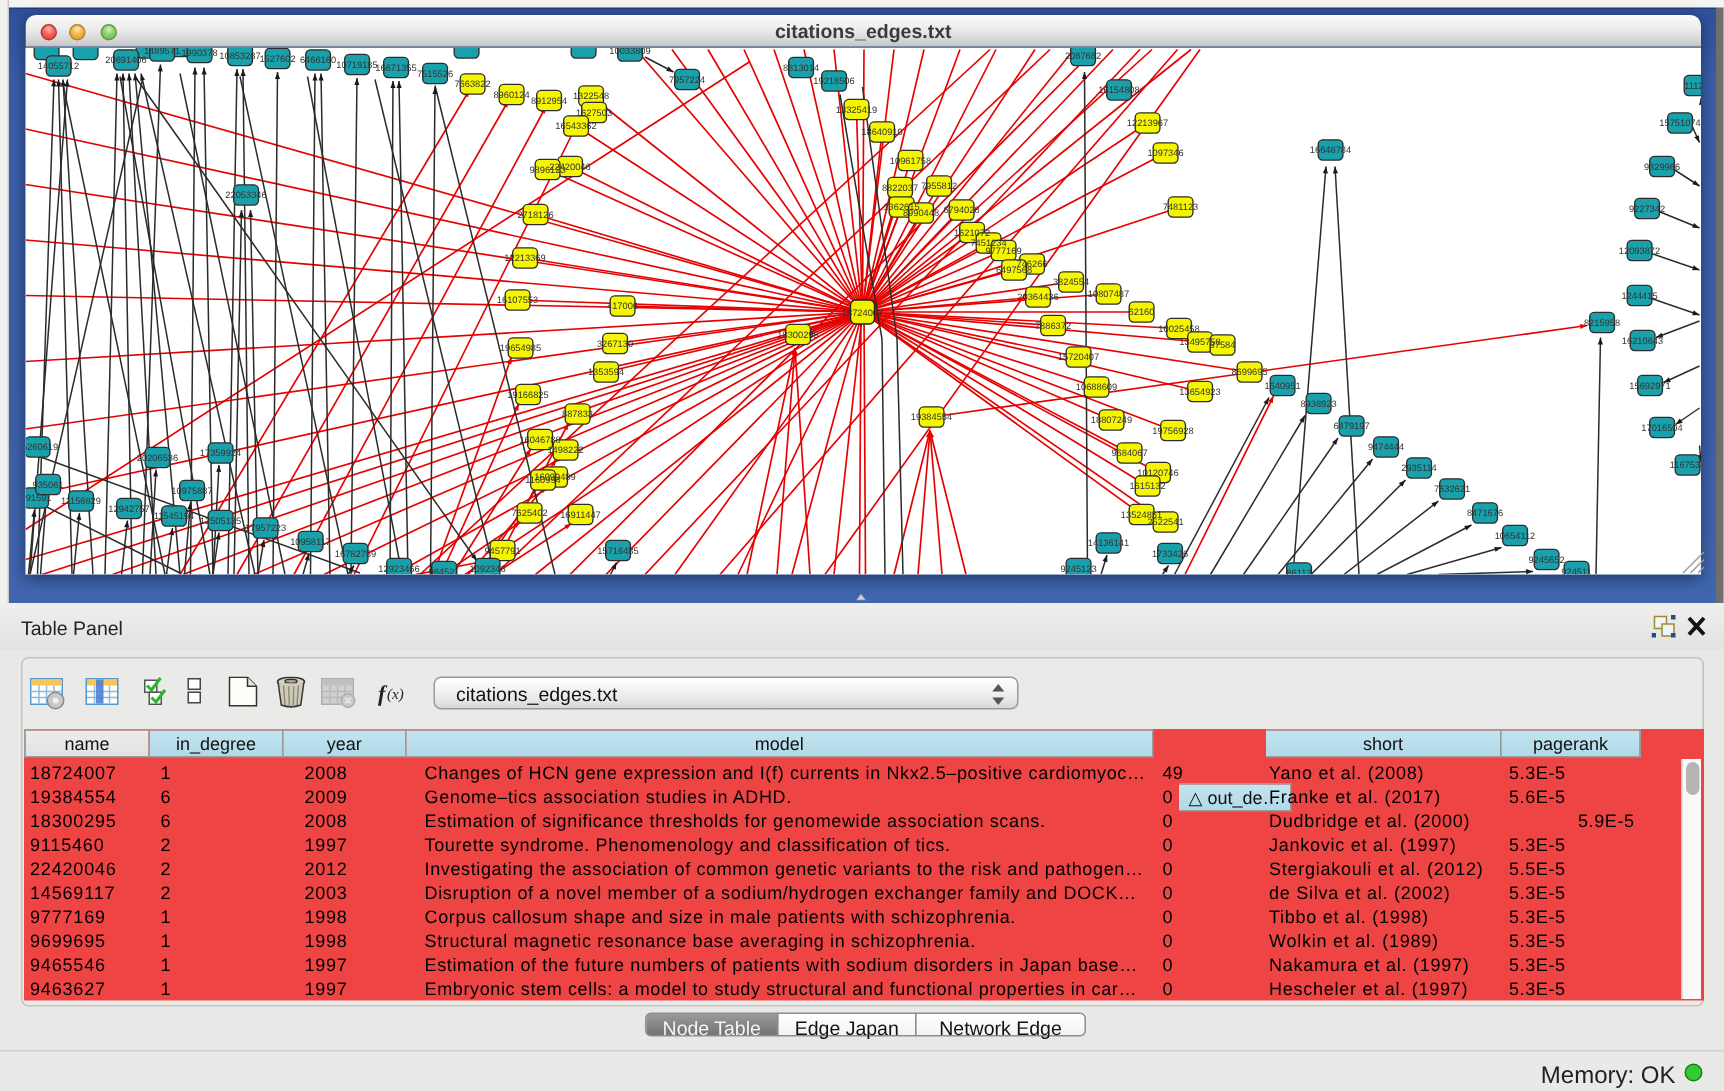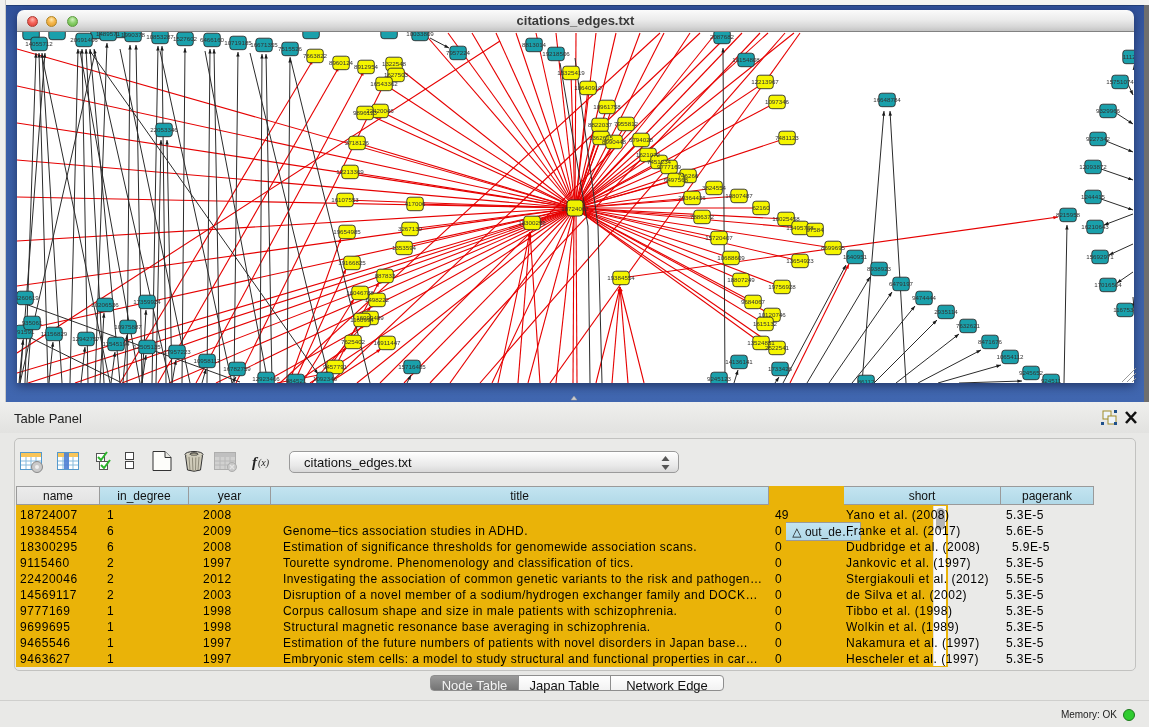--- a/index.html
+++ b/index.html
@@ -20,24 +20,24 @@
 #panel{left:0;top:402px;width:1149px;height:325px;background:#e8e8e6;}
 #phead{left:0;top:0;width:1149px;height:31px;background:linear-gradient(180deg,#efefed,#e2e2e0);}
 #phead span{position:absolute;left:14px;top:9px;font-size:13px;color:#222;}
 #toolc{left:14px;top:36px;width:1122px;height:233px;background:#eaeae8;border:1px solid #c2c2c0;border-radius:5px;}
 #tabs{left:430px;top:273px;height:20px;}
 .seg{position:absolute;top:0;height:16px;font-size:13px;text-align:center;line-height:19px;border:1px solid #8e8e8e;}
 #seg1{left:0px;width:89px;border-radius:4px 0 0 4px;background:linear-gradient(180deg,#9a9a9a,#747474);color:#f4f4f4;}
 #seg2{left:88px;width:93px;background:linear-gradient(180deg,#ffffff,#f2f2f2);color:#111;}
 #seg3{left:180px;width:114px;border-radius:0 4px 4px 0;background:linear-gradient(180deg,#ffffff,#f2f2f2);color:#111;}
 #statbar{left:0;top:298px;width:1149px;height:27px;background:#e9e9e7;border-top:1px solid #cfcfcd;}
-#statbar span{position:absolute;right:32px;top:8px;font-size:10px;color:#222;}
+#statbar span{position:absolute;right:32px;top:8px;font-size:16px;color:#222;}
 #led{position:absolute;right:14px;top:8px;width:12px;height:12px;border-radius:50%;background:#30cc30;border:1px solid #1e7a1e;}
 
-#tablewrap{left:16px;top:84px;width:932px;height:181px;background:#eab308;}
+#tablewrap{left:16px;top:84px;width:1120px;height:181px;background:#ef4444;}
 .hc{position:absolute;top:0;height:19px;border:1px solid #9a9a9a;border-left:none;background:linear-gradient(180deg,#c3e4f0,#b1d9e8);font-size:12px;text-align:center;line-height:18px;color:#111;}
 .row{position:absolute;left:0;width:1120px;height:16px;font-size:12px;color:#000;}
 .row span{position:absolute;top:1px;white-space:nowrap;letter-spacing:0.1px;}
 #vscroll{position:absolute;right:2px;top:20px;width:13px;height:160px;background:#fafafa;border-left:1px solid #e0e0e0;}
 #vthumb{position:absolute;left:2px;top:2px;width:9px;height:22px;border-radius:5px;background:#b5b5b5;}
 </style></head><body>
 <div class="abs" id="topstrip"></div>
 <div class="abs" id="desktop">
   <div class="abs" id="win">
     <div class="abs" id="canvas">
@@ -743,54 +743,55 @@
     <svg style="position:absolute;right:8px;top:4px" width="9" height="14">
         <path d="M4.5 0 L8.5 5 L0.5 5 Z" fill="#555"></path>
         <path d="M4.5 14 L8.5 9 L0.5 9 Z" fill="#555"></path>
       </svg>
   </div>
 
   <div class="abs" id="tablewrap">
     <div class="hc" style="left:0px;width:84px;background:linear-gradient(180deg,#ececec,#e2e2e2);border-left:1px solid #9a9a9a;">name</div>
     <div class="hc" style="left:84px;width:89px;">in_degree</div>
     <div class="hc" style="left:173px;width:82px;">year</div>
-    <div class="hc" style="left:255px;width:498px;">title</div>
+    <div class="hc" style="left:255px;width:498px;">model</div>
     <div class="hc" style="left:770px;width:75px;margin-top:36px;">△ out_de…</div>
     <div class="hc" style="left:828px;width:157px;">short</div>
     <div class="hc" style="left:985px;width:93px;">pagerank</div>
     <div id="vscroll">
         <div id="vthumb"></div>
       </div>
   </div>
   <div class="abs" style="left:0;top:103px;width:1136px;height:162px;overflow:hidden;">
 <div class="row" style="top:2px">
 <span style="left:20px;letter-spacing:0.55px">18724007</span>
         <span style="left:107px">1</span>
         <span style="left:203px;letter-spacing:0.5px">2008</span>
+<span style="left:283px;letter-spacing:0.42px">Changes of HCN gene expression and I(f) currents in Nkx2.5–positive cardiomyoc…</span>
         <span style="left:775px">49</span>
 <span style="left:846px;letter-spacing:0.5px">Yano et al. (2008)</span>
         <span style="left:1006px;letter-spacing:0.4px">5.3E-5</span>
       </div>
 <div class="row" style="top:18px">
 <span style="left:20px;letter-spacing:0.55px">19384554</span>
         <span style="left:107px">6</span>
         <span style="left:203px;letter-spacing:0.5px">2009</span>
 <span style="left:283px;letter-spacing:0.42px">Genome–tics association studies in ADHD.</span>
         <span style="left:775px">0</span>
 <span style="left:846px;letter-spacing:0.5px">Franke et al. (2017)</span>
         <span style="left:1006px;letter-spacing:0.4px">5.6E-5</span>
       </div>
 <div class="row" style="top:34px">
 <span style="left:20px;letter-spacing:0.55px">18300295</span>
         <span style="left:107px">6</span>
         <span style="left:203px;letter-spacing:0.5px">2008</span>
 <span style="left:283px;letter-spacing:0.42px">Estimation of significance thresholds for genomewide association scans.</span>
         <span style="left:775px">0</span>
-<span style="left:846px;letter-spacing:0.5px">Dudbridge et al. (2008)</span>
-        <span style="left:1012px;letter-spacing:0.4px">5.9E-5</span>
+<span style="left:846px;letter-spacing:0.5px">Dudbridge et al. (2000)</span>
+        <span style="left:1052px;letter-spacing:0.4px">5.9E-5</span>
       </div>
 <div class="row" style="top:50px">
 <span style="left:20px;letter-spacing:0.55px">9115460</span>
         <span style="left:107px">2</span>
         <span style="left:203px;letter-spacing:0.5px">1997</span>
 <span style="left:283px;letter-spacing:0.42px">Tourette syndrome. Phenomenology and classification of tics.</span>
         <span style="left:775px">0</span>
 <span style="left:846px;letter-spacing:0.5px">Jankovic et al. (1997)</span>
         <span style="left:1006px;letter-spacing:0.4px">5.3E-5</span>
       </div>
@@ -827,36 +828,36 @@
         <span style="left:203px;letter-spacing:0.5px">1998</span>
 <span style="left:283px;letter-spacing:0.42px">Structural magnetic resonance base averaging in schizophrenia.</span>
         <span style="left:775px">0</span>
 <span style="left:846px;letter-spacing:0.5px">Wolkin et al. (1989)</span>
         <span style="left:1006px;letter-spacing:0.4px">5.3E-5</span>
       </div>
 <div class="row" style="top:130px">
 <span style="left:20px;letter-spacing:0.55px">9465546</span>
         <span style="left:107px">1</span>
         <span style="left:203px;letter-spacing:0.5px">1997</span>
-<span style="left:283px;letter-spacing:0.42px">Estimation of the future numbers of patients with novel disorders in Japan base…</span>
+<span style="left:283px;letter-spacing:0.42px">Estimation of the future numbers of patients with sodium disorders in Japan base…</span>
         <span style="left:775px">0</span>
 <span style="left:846px;letter-spacing:0.5px">Nakamura et al. (1997)</span>
         <span style="left:1006px;letter-spacing:0.4px">5.3E-5</span>
       </div>
 <div class="row" style="top:146px">
 <span style="left:20px;letter-spacing:0.55px">9463627</span>
         <span style="left:107px">1</span>
         <span style="left:203px;letter-spacing:0.5px">1997</span>
 <span style="left:283px;letter-spacing:0.42px">Embryonic stem cells: a model to study structural and functional properties in car…</span>
         <span style="left:775px">0</span>
 <span style="left:846px;letter-spacing:0.5px">Hescheler et al. (1997)</span>
         <span style="left:1006px;letter-spacing:0.4px">5.3E-5</span>
       </div>
   </div>
   <div class="abs" id="tabs">
     <div class="seg" id="seg1">Node Table</div>
-    <div class="seg" id="seg2">Japan Table</div>
+    <div class="seg" id="seg2">Edge Japan</div>
     <div class="seg" id="seg3">Network Edge</div>
   </div>
   <div class="abs" id="statbar">
       <span>Memory: OK</span>
       <div id="led"></div>
     </div>
 </div>
 </body></html>

